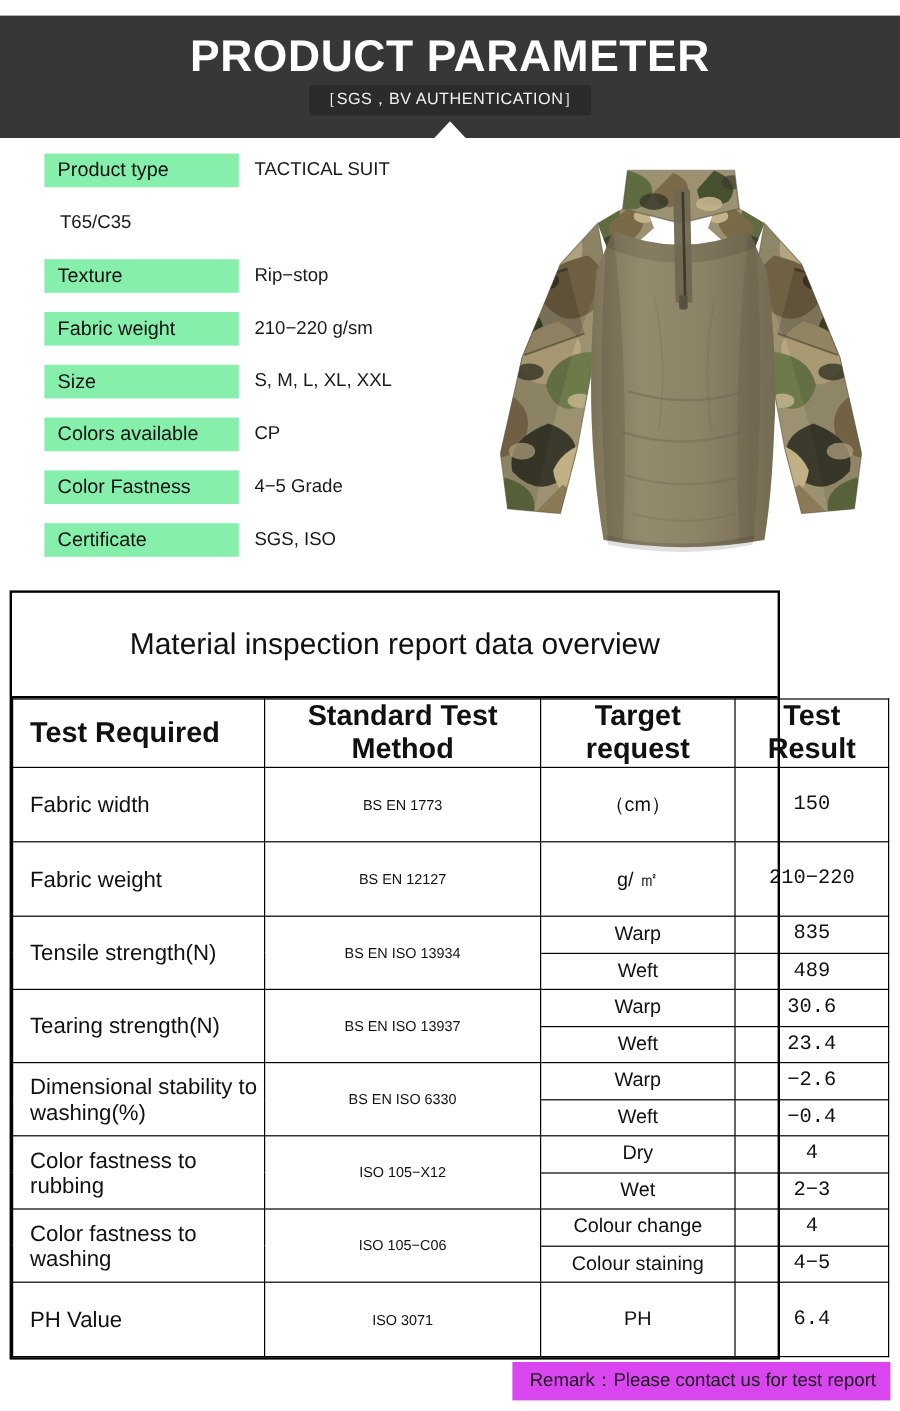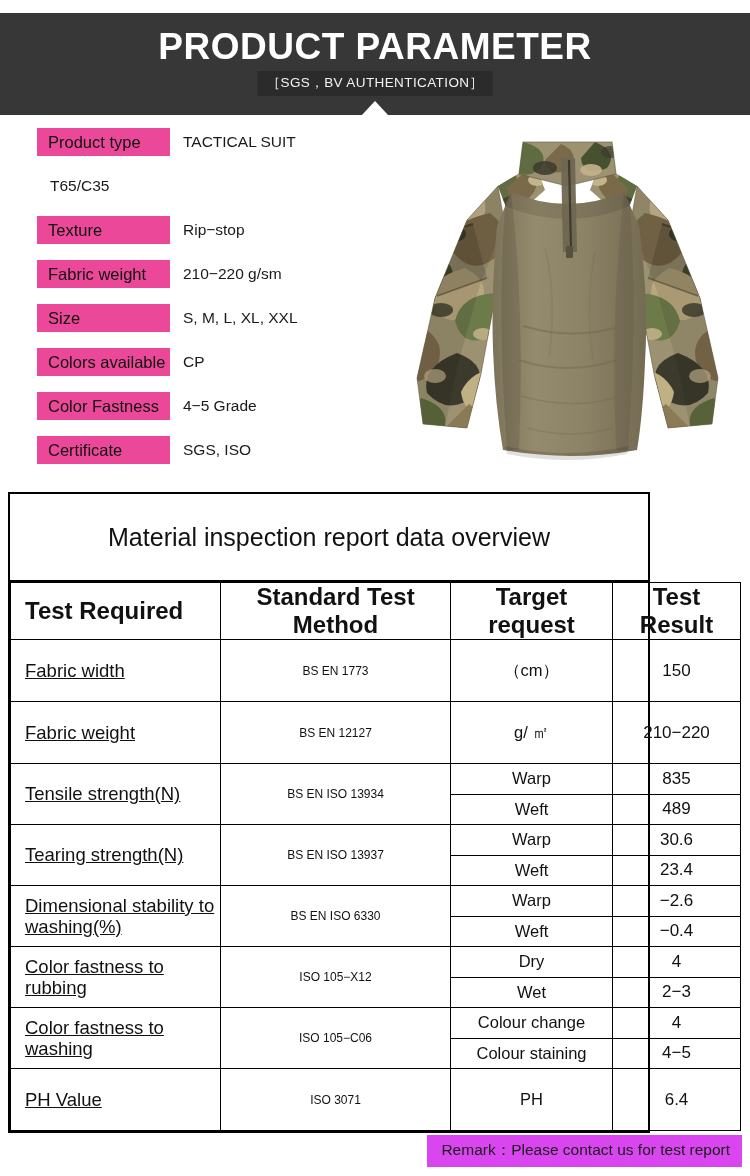--- a/index.html
+++ b/index.html
@@ -50,22 +50,22 @@
   .spec-list {
     position: absolute; left: 37px; top: 128px;
     width: 350px;
   }
   .spec-row {
     display: flex; align-items: center;
     height: 28px;
     margin-bottom: 16px;
   }
   .spec-label {
-    width: 133px; height: 28px;
-    background: #ec4899;
+    width: 162px; height: 28px;
+    background: #86efac;
     display: flex; align-items: center;
     padding-left: 11px;
     font-size: 16.5px;
     color: #111;
     white-space: nowrap;
   }
   .spec-value {
     padding-left: 13px;
     font-size: 15.5px;
     color: #1a1a1a;
@@ -112,25 +112,24 @@
     font-weight: bold;
     font-size: 24px;
   }
   .rtable th.left-head { text-align: left; padding-left: 14px; }
 
   .rtable td.test-name {
     text-align: left;
     padding-left: 14px;
     font-size: 18.5px;
     line-height: 1.16;
-    text-decoration: underline;
   }
   .rtable td.method { font-size: 12px; margin-left: 32px; }
   .rtable td.target { font-size: 16.5px; }
-  .rtable td.result { font-size: 17px; }
+  .rtable td.result { font-size: 17px; font-family: Liberation Mono, monospace; }
 
   .row-single td { height: 62px; }
   .row-pair td { height: 30.5px; }
 
   
   .rtable td.sub { border-width: 1px; }
 
   
   .remark {
     position: absolute; right: 8px; top: 1135px;

